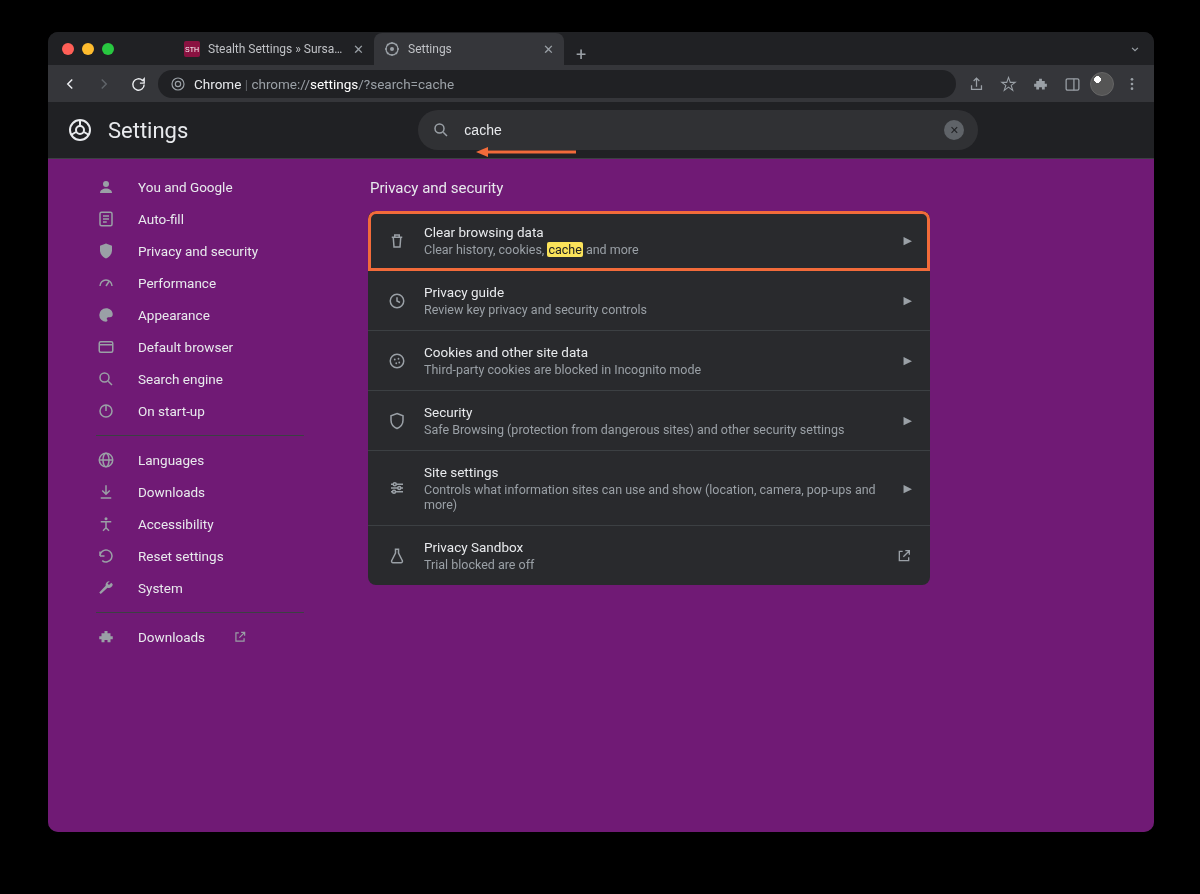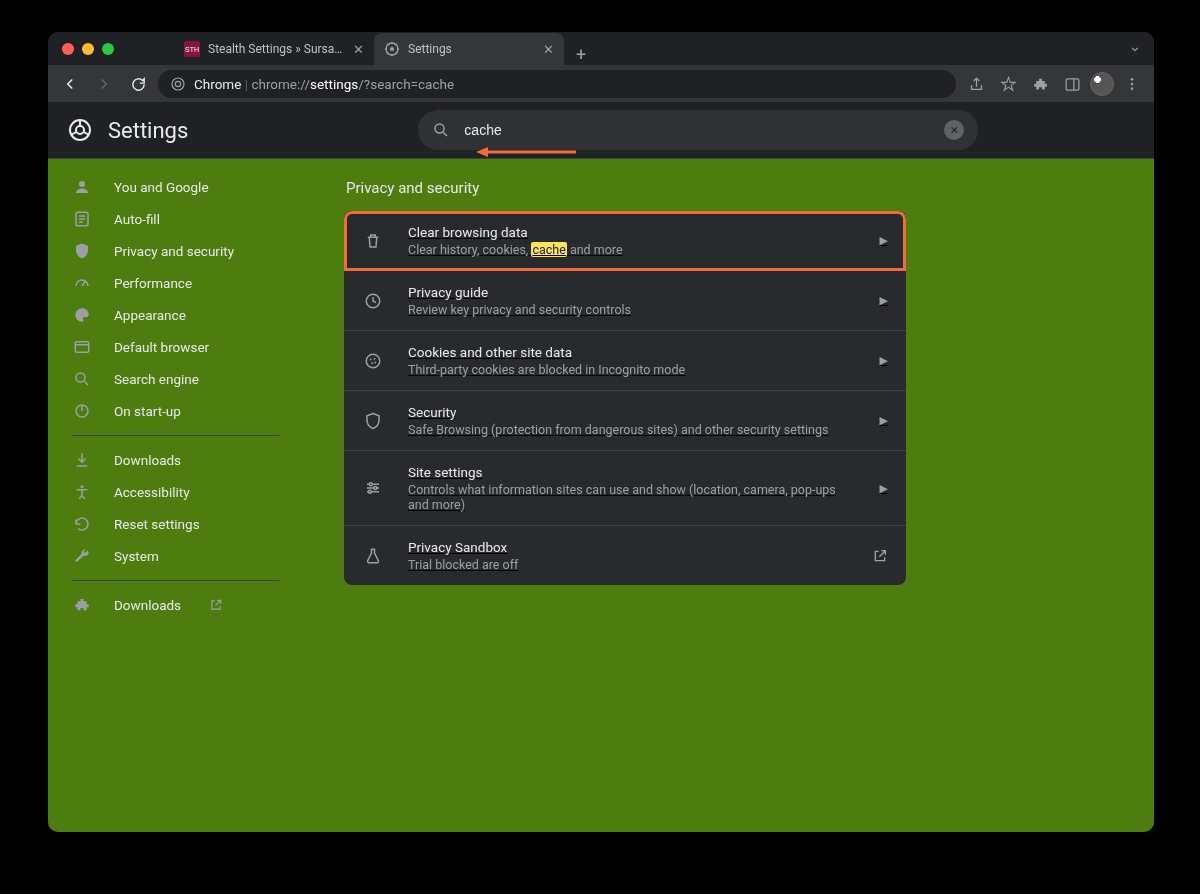--- a/index.html
+++ b/index.html
@@ -117,21 +117,21 @@
   .clear-btn { width:20px; height:20px; background:#5f6368; border-radius:50%; display:flex; align-items:center; justify-content:center; color:#202124; font-size:11px; }
   .arrow-annot {
     position:absolute;
     left: 428px;
     top: 115px;
     width: 100px;
     height: 10px;
     pointer-events:none;
   }
   
-  .body { display:flex; height: calc(100% - 127px); background:#4d7c0f; }
+  .body { display:flex; height: calc(100% - 127px); background:#701a75;padding-left:24px; }
   .sidebar {
     width: 256px;
     padding-top: 12px;
     overflow-y:auto;
   }
   .side-item {
     height:32px;
     display:flex;
     align-items:center;
     padding-left:24px;
@@ -152,24 +152,23 @@
   .card {
     width: 562px;
     background:#292a2d;
     border-radius:8px;
     overflow:hidden;
   }
   .row {
     display:flex;
     align-items:center;
     padding:13px 18px;
-    gap:24px;
+    gap:16px;
     border-bottom:1px solid #3c4043;
     position:relative;
-    text-decoration:underline;
   }
   .row:last-child { border-bottom:none; }
   .row .ricn { width:22px; color:#9aa0a6; display:flex; justify-content:center; }
   .row .texts { flex:1; }
   .row .rtitle { color:#e8eaed; font-size:13.5px; }
   .row .rsub { color:#9aa0a6; font-size:12.5px; margin-top:2px; }
   .row .chev { color:#9aa0a6; font-size:11px; }
   .row.highlighted {
     outline:3px solid #f26b3a;
     outline-offset:-3px;
@@ -380,20 +379,30 @@
               <circle cx="12" cy="12" r="8" fill="none" stroke="#9aa0a6" stroke-width="2"></circle>
               <line x1="12" y1="4" x2="12" y2="12" stroke="#9aa0a6" stroke-width="2"></line>
             </svg>
           </span>
         <span>On start-up</span>
       </div>
       <div class="side-item sep"></div>
       <div class="side-item">
         <span class="icn">
             <svg width="18" height="18" viewBox="0 0 24 24">
+              <circle cx="12" cy="12" r="9" fill="none" stroke="#9aa0a6" stroke-width="2"></circle>
+              <ellipse cx="12" cy="12" rx="4" ry="9" fill="none" stroke="#9aa0a6" stroke-width="2"></ellipse>
+              <line x1="3" y1="12" x2="21" y2="12" stroke="#9aa0a6" stroke-width="2"></line>
+            </svg>
+          </span>
+        <span>Languages</span>
+      </div>
+      <div class="side-item">
+        <span class="icn">
+            <svg width="18" height="18" viewBox="0 0 24 24">
               <path d="M12 3v12m-5-5l5 5 5-5M5 20h14" fill="none" stroke="#9aa0a6" stroke-width="2"></path>
             </svg>
           </span>
         <span>Downloads</span>
       </div>
       <div class="side-item">
         <span class="icn">
             <svg width="18" height="18" viewBox="0 0 24 24">
               <circle cx="12" cy="5" r="2" fill="#9aa0a6"></circle>
               <path d="M5 9h14M12 9v8m-4 4l4-4 4 4" fill="none" stroke="#9aa0a6" stroke-width="2"></path>

